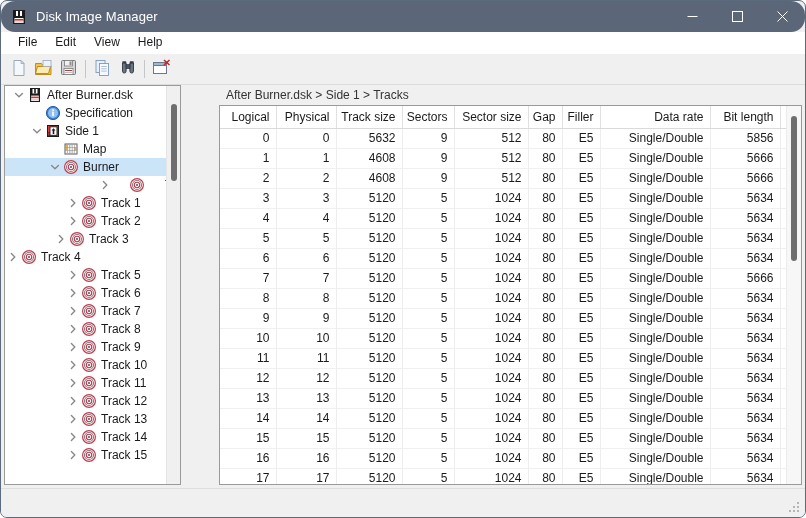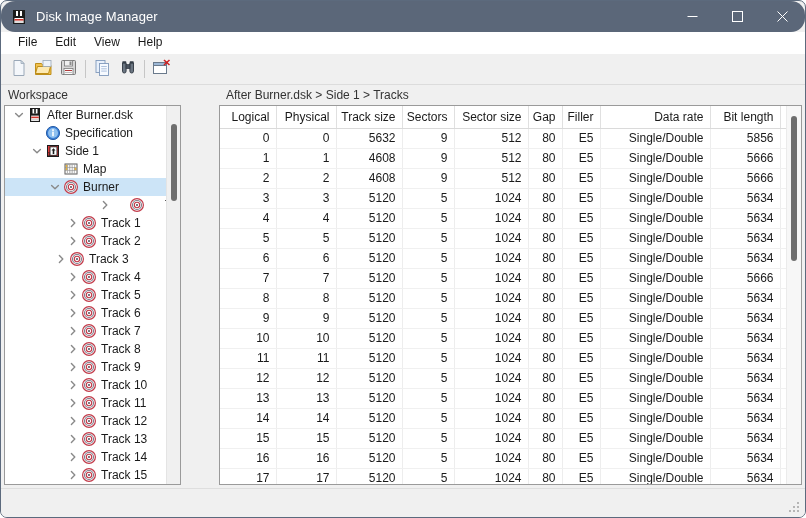--- a/index.html
+++ b/index.html
@@ -427,21 +427,20 @@
           <line x1="12" y1="1" x2="17.5" y2="6" stroke="#cc2222" stroke-width="1.6"></line>
           <line x1="17.5" y1="1" x2="12" y2="6" stroke="#cc2222" stroke-width="1.6"></line>
         </svg>
       </span>
     </div>
   </div>
 
   <div id="bodyarea">
 
     <div id="leftpanel">
-      <div class="panel-caption">Workspace</div>
       <div id="tree-wrap">
         <div id="tree">
             <div class="tnode" style="padding-left: 6px;">
               <span class="twist">
                 <svg width="10" height="10" viewBox="0 0 10 10">
                   <path d="M1.6 3.4 L5 6.8 L8.4 3.4" fill="none" stroke="#8a8a8a" stroke-width="1.4" stroke-linecap="round" stroke-linejoin="round"></path>
                 </svg>
               </span>
               <span class="ticon"><svg width="16" height="16" viewBox="0 0 16 16">
                   <rect x="3" y="1" width="10" height="14" fill="#1b1b1b"></rect>
@@ -562,21 +561,21 @@
                 </svg>
               </span>
               <span class="ticon"><svg width="16" height="16" viewBox="0 0 16 16">
                   <circle cx="8" cy="8" r="6.4" fill="#ffffff" stroke="#c23b4a" stroke-width="1.2"></circle>
                   <circle cx="8" cy="8" r="4.5" fill="none" stroke="#7d7d8c" stroke-width="1.1"></circle>
                   <circle cx="8" cy="8" r="2.7" fill="none" stroke="#c23b4a" stroke-width="1.1"></circle>
                   <circle cx="8" cy="8" r="1.1" fill="#5a5a66"></circle>
                 </svg></span>
               <span class="tlabel">Track 3</span>
             </div>
-            <div class="tnode" style="padding-left: 60px;">
+            <div class="tnode" style="">
               <span class="twist">
                 <svg width="10" height="10" viewBox="0 0 10 10">
                   <path d="M3.4 1.6 L6.8 5 L3.4 8.4" fill="none" stroke="#8a8a8a" stroke-width="1.4" stroke-linecap="round" stroke-linejoin="round"></path>
                 </svg>
               </span>
               <span class="ticon"><svg width="16" height="16" viewBox="0 0 16 16">
                   <circle cx="8" cy="8" r="6.4" fill="#ffffff" stroke="#c23b4a" stroke-width="1.2"></circle>
                   <circle cx="8" cy="8" r="4.5" fill="none" stroke="#7d7d8c" stroke-width="1.1"></circle>
                   <circle cx="8" cy="8" r="2.7" fill="none" stroke="#c23b4a" stroke-width="1.1"></circle>
                   <circle cx="8" cy="8" r="1.1" fill="#5a5a66"></circle>

